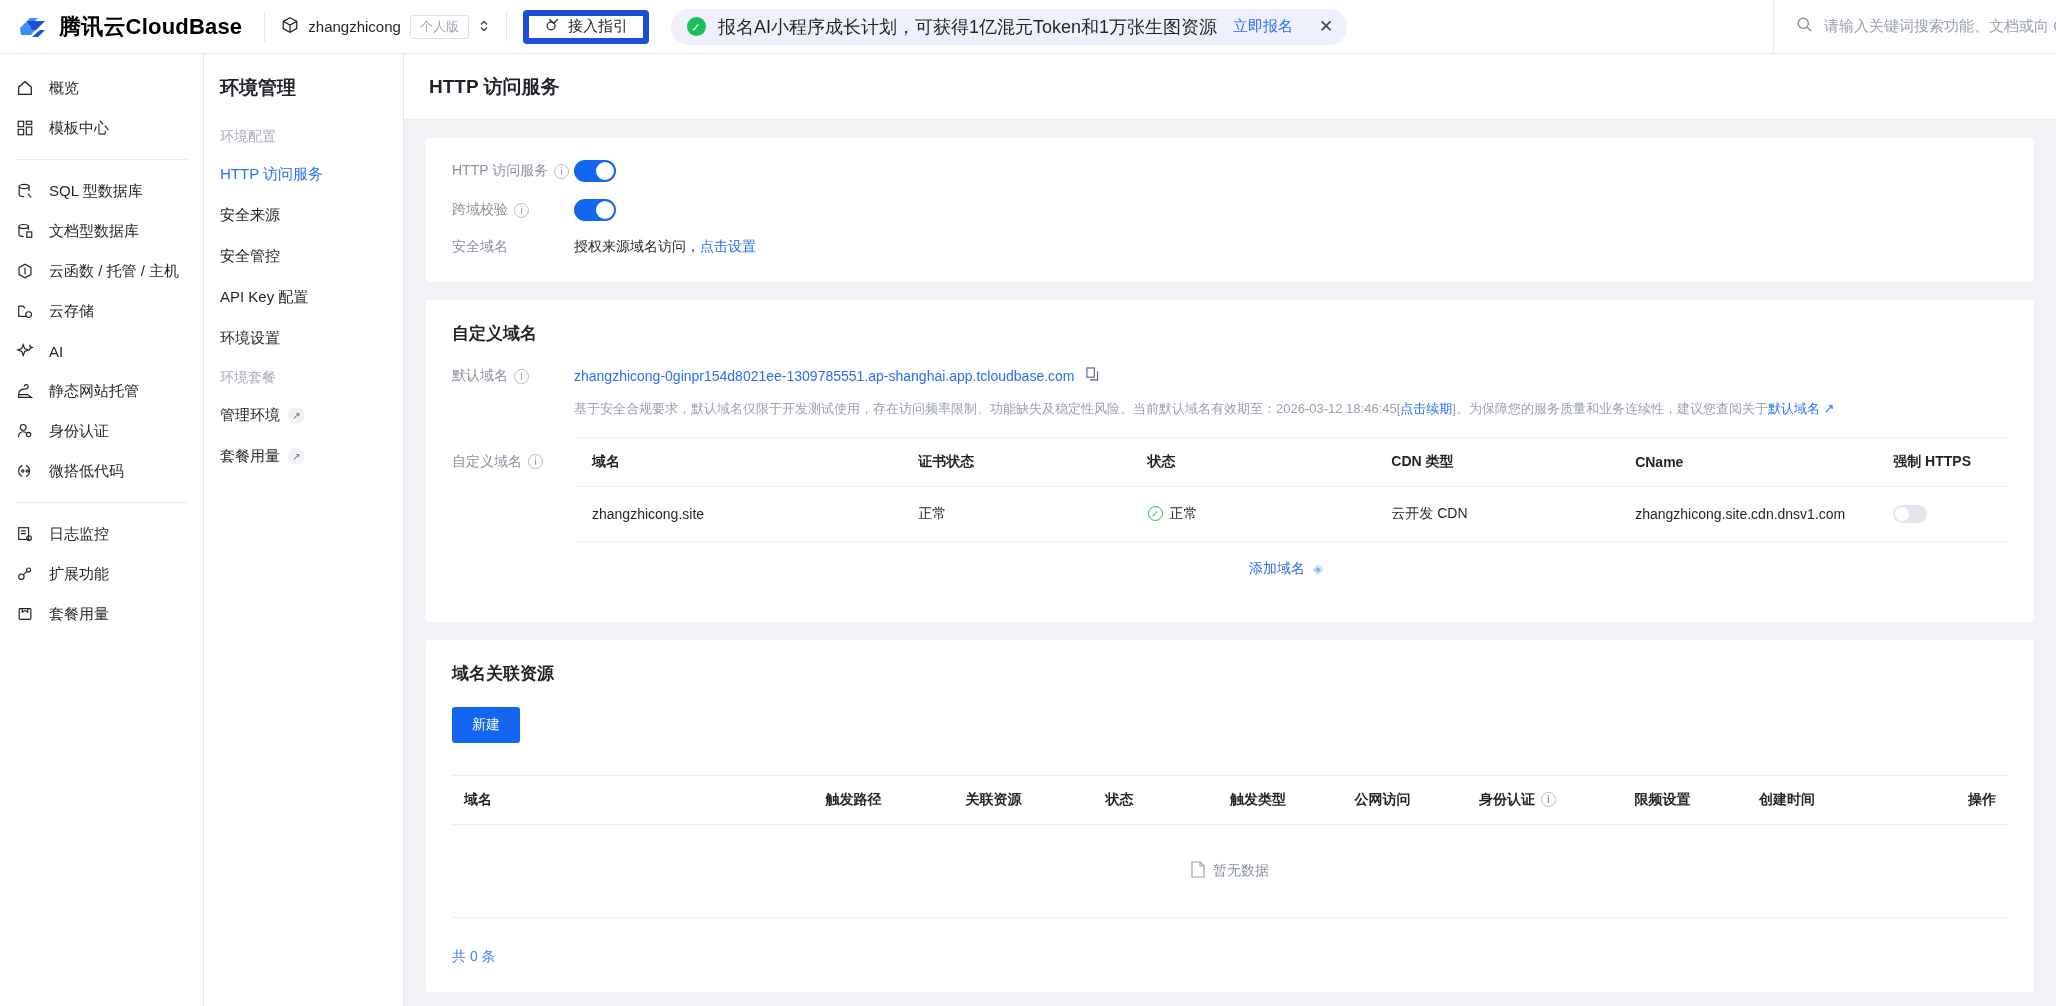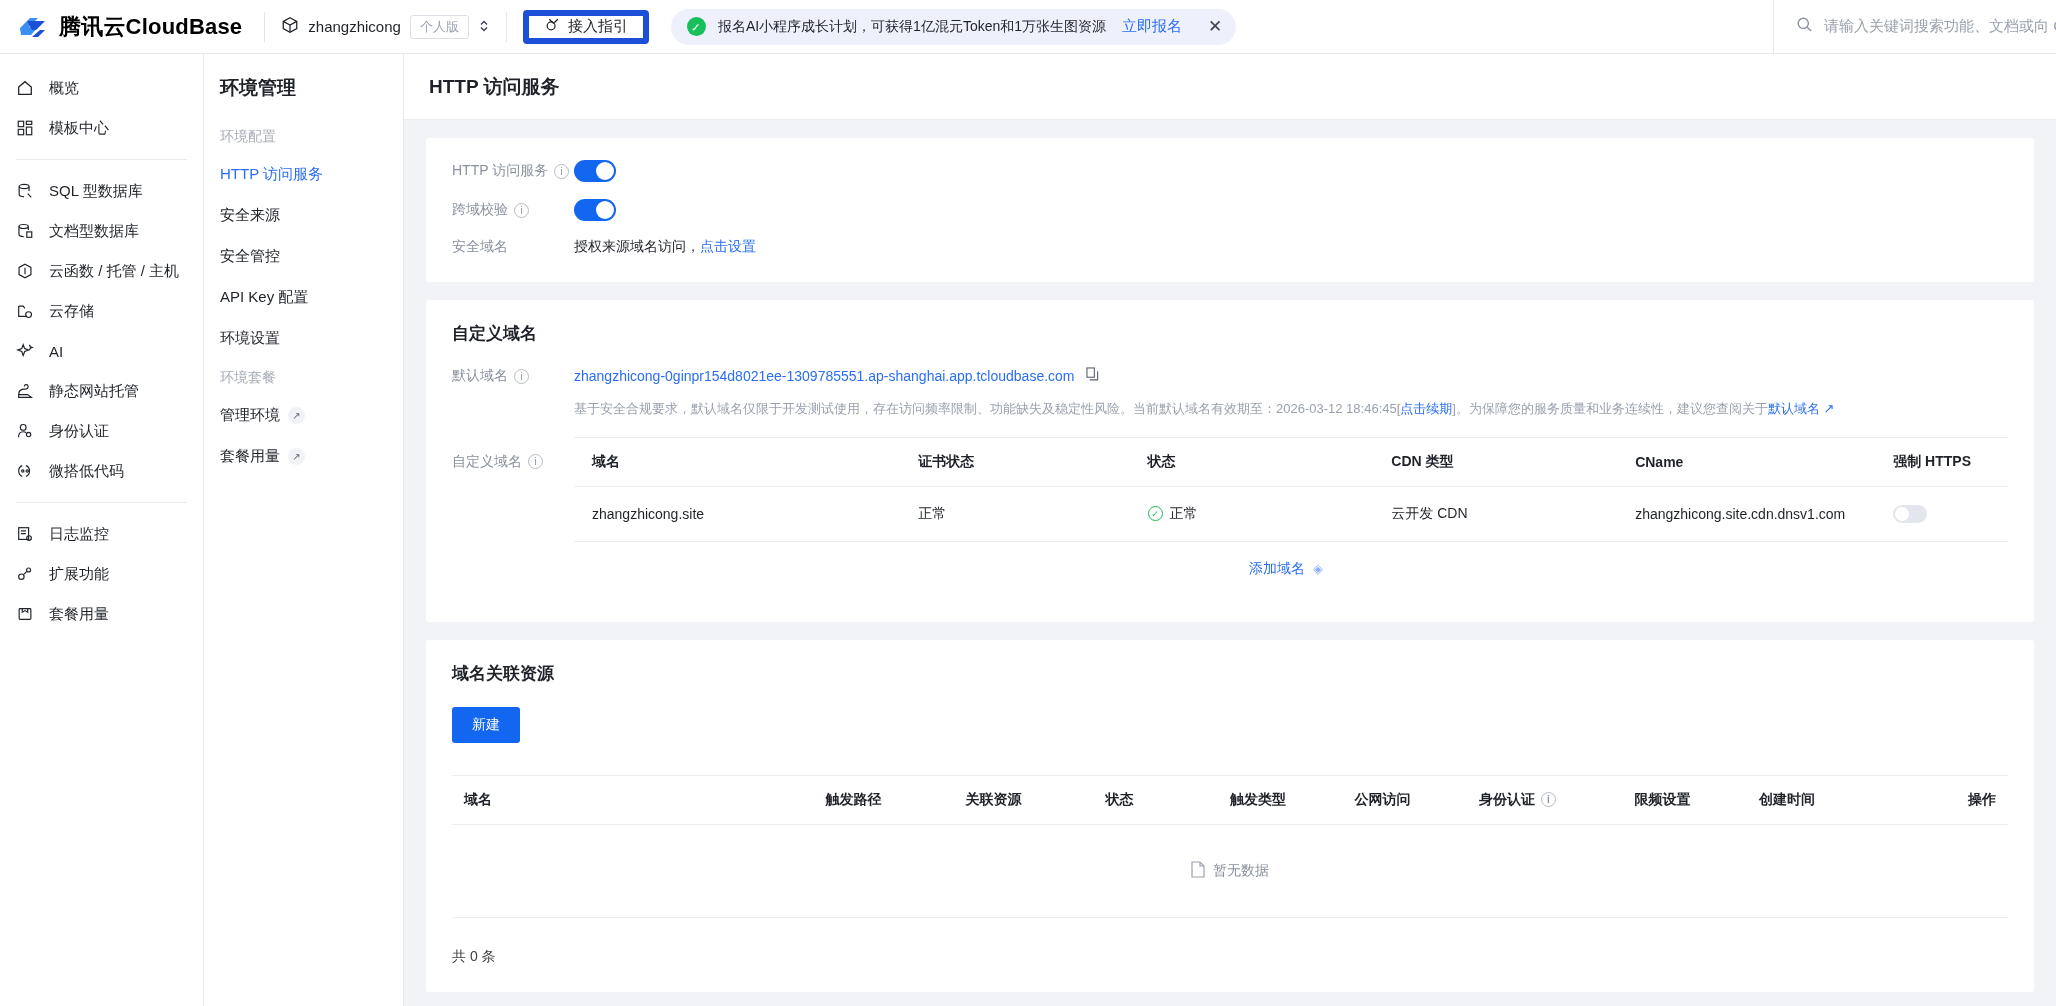--- a/index.html
+++ b/index.html
@@ -45,21 +45,21 @@
   .promo {
     display: flex; align-items: center; gap: 12px;
     margin-left: 22px; height: 36px; padding: 0 14px 0 16px;
     background: #eef0fc; border-radius: 18px; white-space: nowrap;
   }
   .promo-icon {
     width: 19px; height: 19px; border-radius: 50%;
     background: #17c05b; color: #fff; font-size: 12px;
     display: flex; align-items: center; justify-content: center;
   }
-  .promo-text { font-size: 14px; color: #1f2329; }
+  .promo-text { font-size: 18px; color: #1f2329; }
   .promo-link { font-size: 15px; color: #2a6ef5; cursor: pointer; margin-left: 4px; }
   .promo-close { font-size: 17px; color: #3c4352; cursor: pointer; margin-left: 14px; line-height: 1; }
 
   .top-right {
     margin-left: auto; display: flex; align-items: center;
     height: 100%; border-left: 1px solid #e5e8ef; padding-left: 22px;
   }
   .search-wrap { display: flex; align-items: center; gap: 11px; width: 260px; overflow: hidden; }
   .search-ph { font-size: 15px; color: #9aa1ae; white-space: nowrap; }
 
@@ -168,21 +168,21 @@
   .add-link { font-size: 14px; color: #2a6ef5; cursor: pointer; display: inline-flex; align-items: center; gap: 8px; }
   .dia { color: #8aaefc; font-size: 13px; }
 
   .btn-primary {
     display: inline-block; background: #1366ef; color: #fff;
     font-size: 14px; border: none; border-radius: 3px;
     padding: 9px 20px; cursor: pointer; margin-bottom: 32px;
   }
   .empty-cell { text-align: center; padding: 36px 0 !important; }
   .empty-inner { display: inline-flex; align-items: center; gap: 8px; color: #8a919e; font-size: 14px; }
-  .total { font-size: 14px; color: #404040; padding-top: 30px; }
+  .total { font-size: 14px; color: #3b82f6; padding-top: 30px; }
 
   .custom-field-row { display: flex; align-items: flex-start; }
   .custom-field-row .field-label { padding-top: 16px; }
   .tbl-wrap { flex: 1; min-width: 0; }
 </style>
 </head>
 <body>
 
 <div class="topbar">
   <div class="brand">

